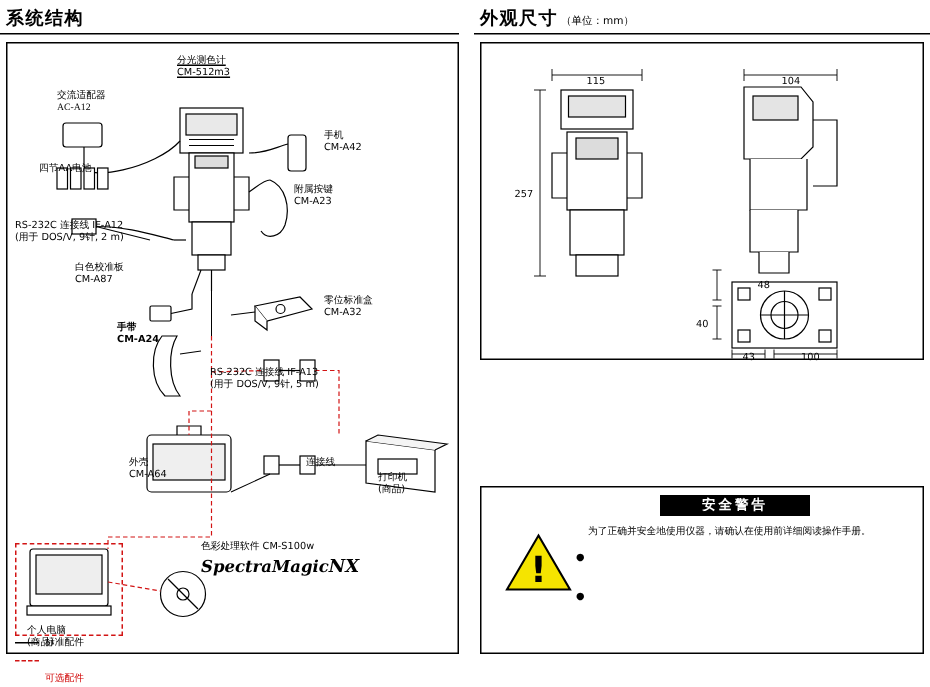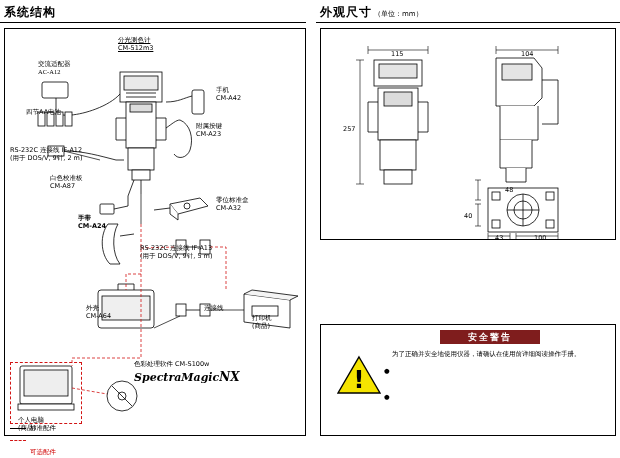--- a/index.html
+++ b/index.html
@@ -15,21 +15,21 @@
   .ttl-sub{font-size:7px;font-weight:normal;letter-spacing:0;}
   .rule{position:absolute;height:1px;background:#000;}
   .box{position:absolute;border:1px solid #000;box-sizing:border-box;}
   .lbl{position:absolute;font-size:6.5px;line-height:1.25;white-space:nowrap;}
   .lbl.c{text-align:left;text-decoration:underline;}
   .red{color:#d00000;}
   .dash-red{position:absolute;height:0;border-top:1px dashed #d21414;}
   .sol-blk{position:absolute;height:0;border-top:1px solid #000;}
   svg{display:block;overflow:visible;}
   .warnbox{position:absolute;border:1px solid #000;box-sizing:border-box;background:#fff;}
-  .warnhdr{position:absolute;background:#7f1d1d;color:#fff;font-size:9px;font-weight:bold;
+  .warnhdr{position:absolute;background:#000000;color:#fff;font-size:9px;font-weight:bold;
            text-align:center;letter-spacing:2px;}
   .warntxt{position:absolute;font-size:6.5px;line-height:1.5;}
   .bullet{position:absolute;font-size:6.5px;line-height:1.45;}
   .dimtxt{position:absolute;font-size:6.5px;}
 </style>
 </head>
 <body>
 
 <div class="abs ttl" style="left:4px;top:4px;">系统结构</div>
 <div class="rule" style="left:0;top:22px;width:306px;"></div>

